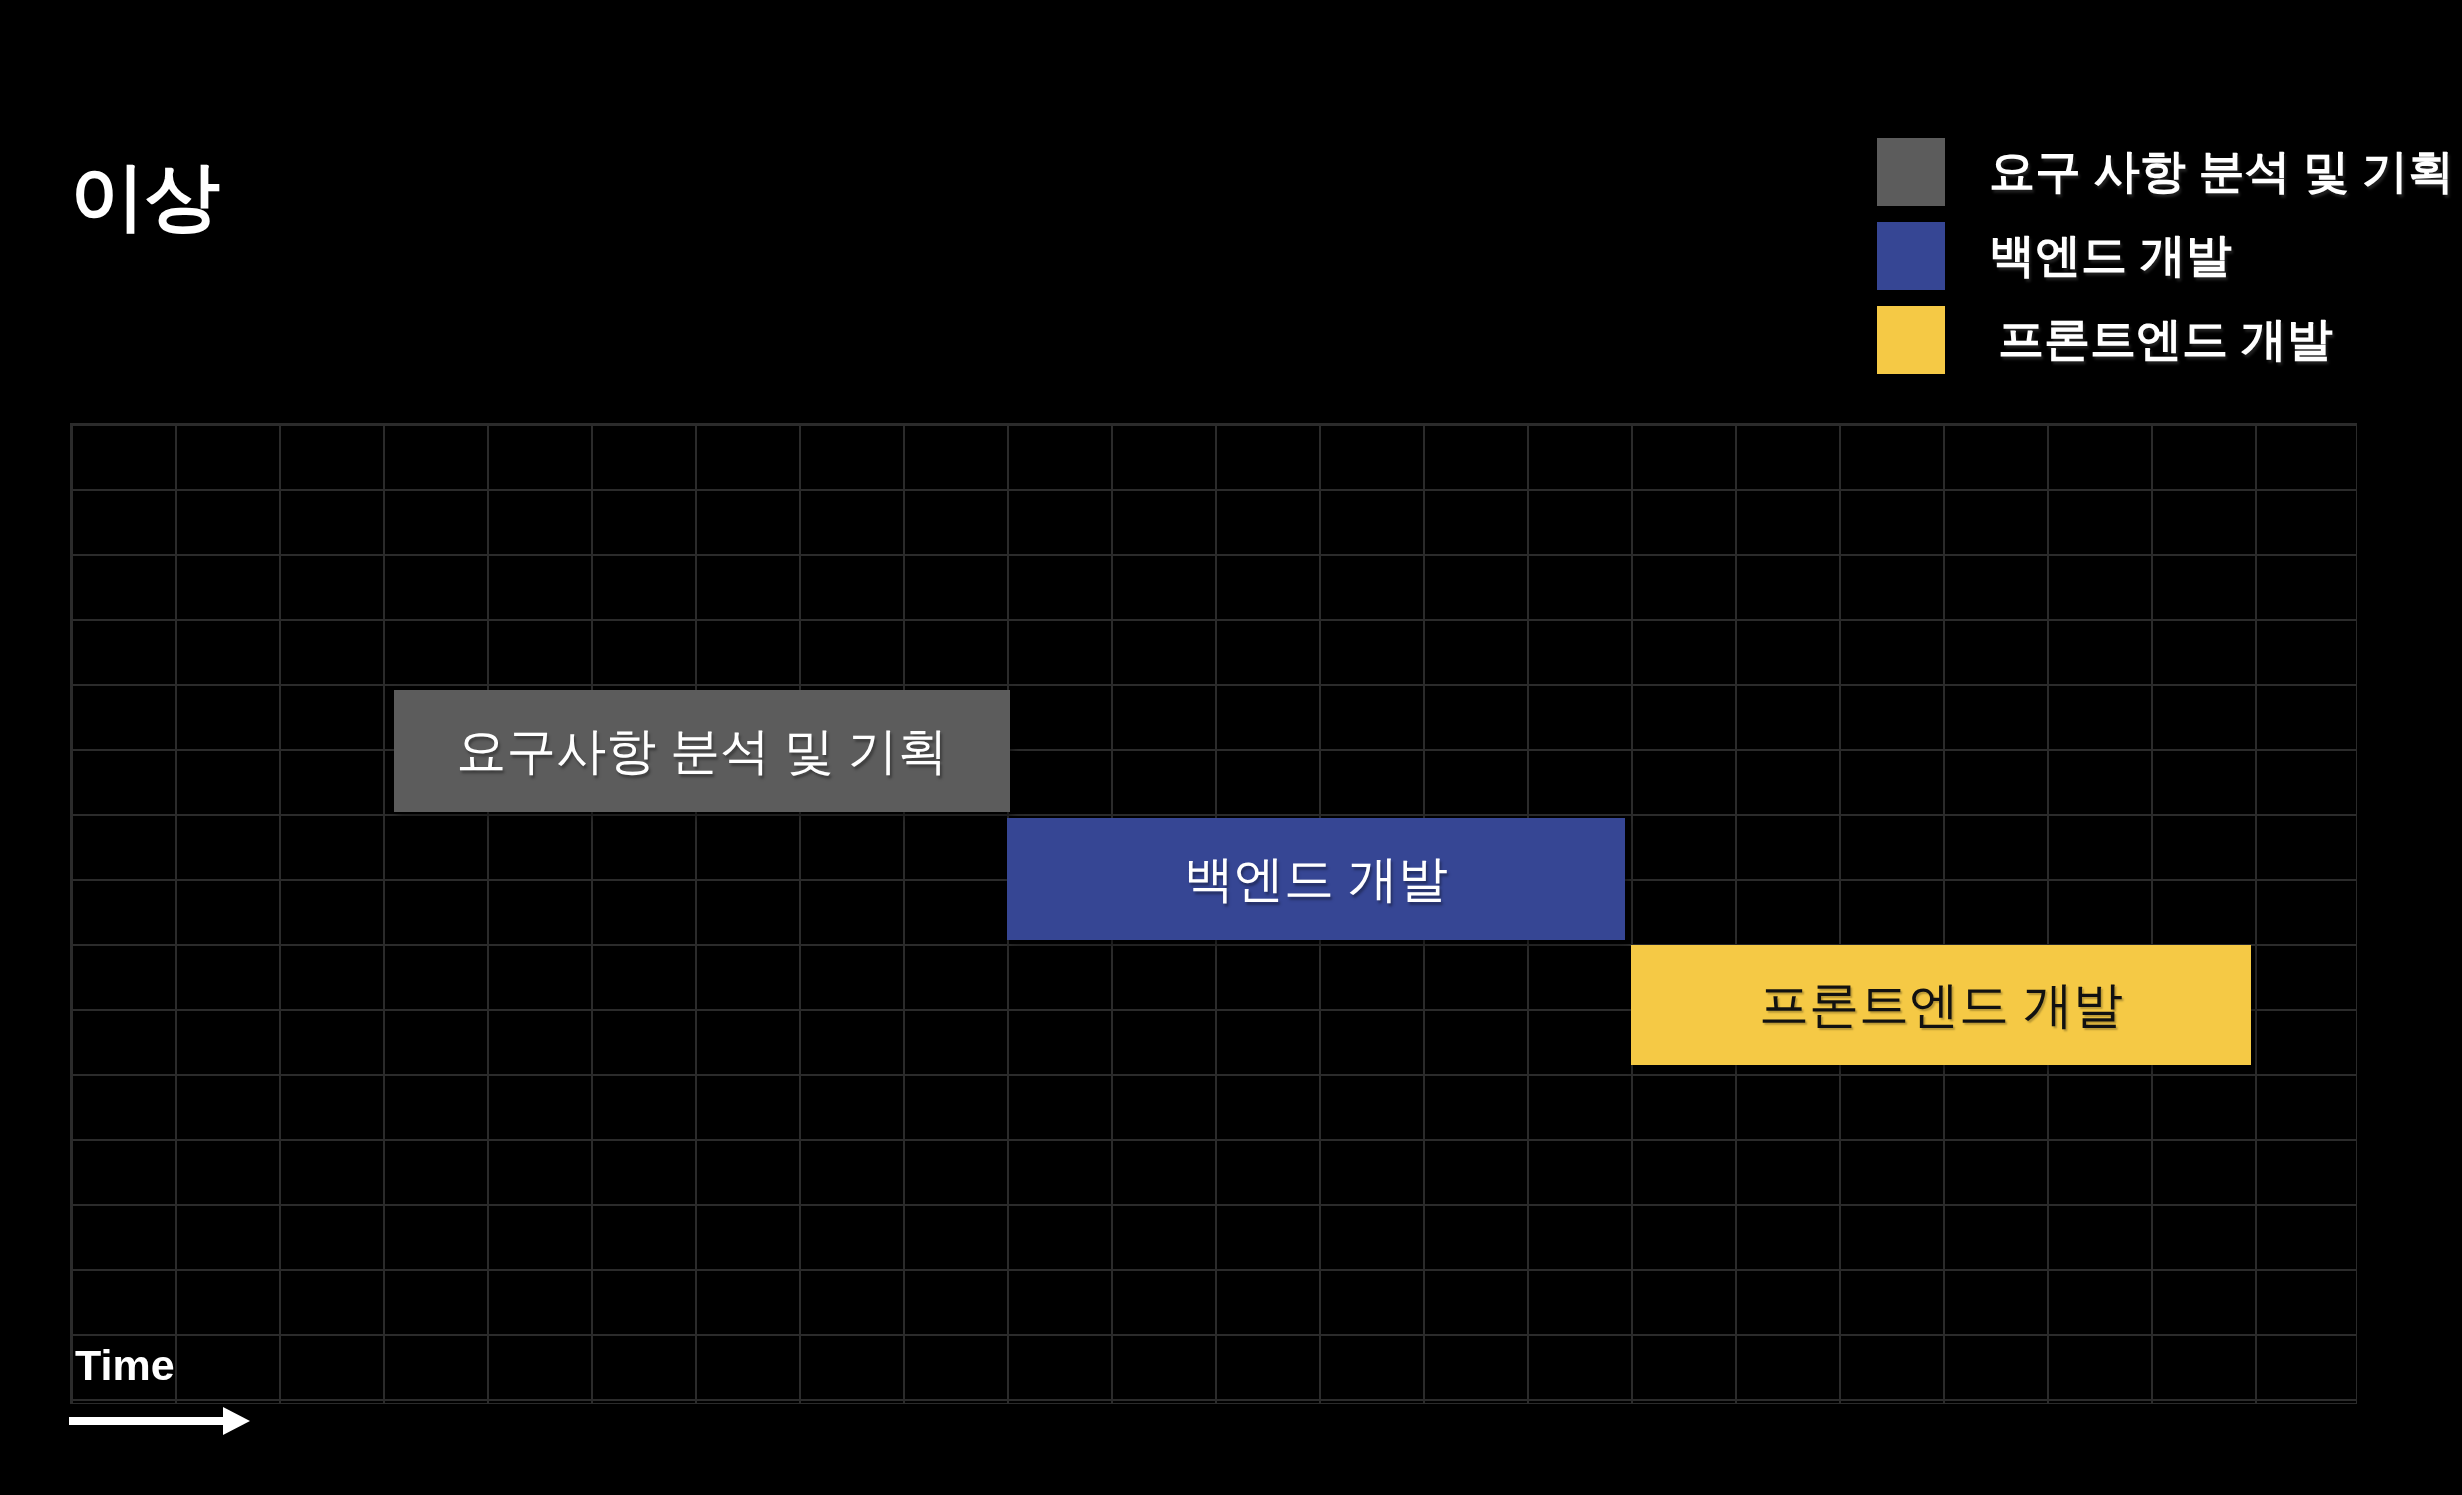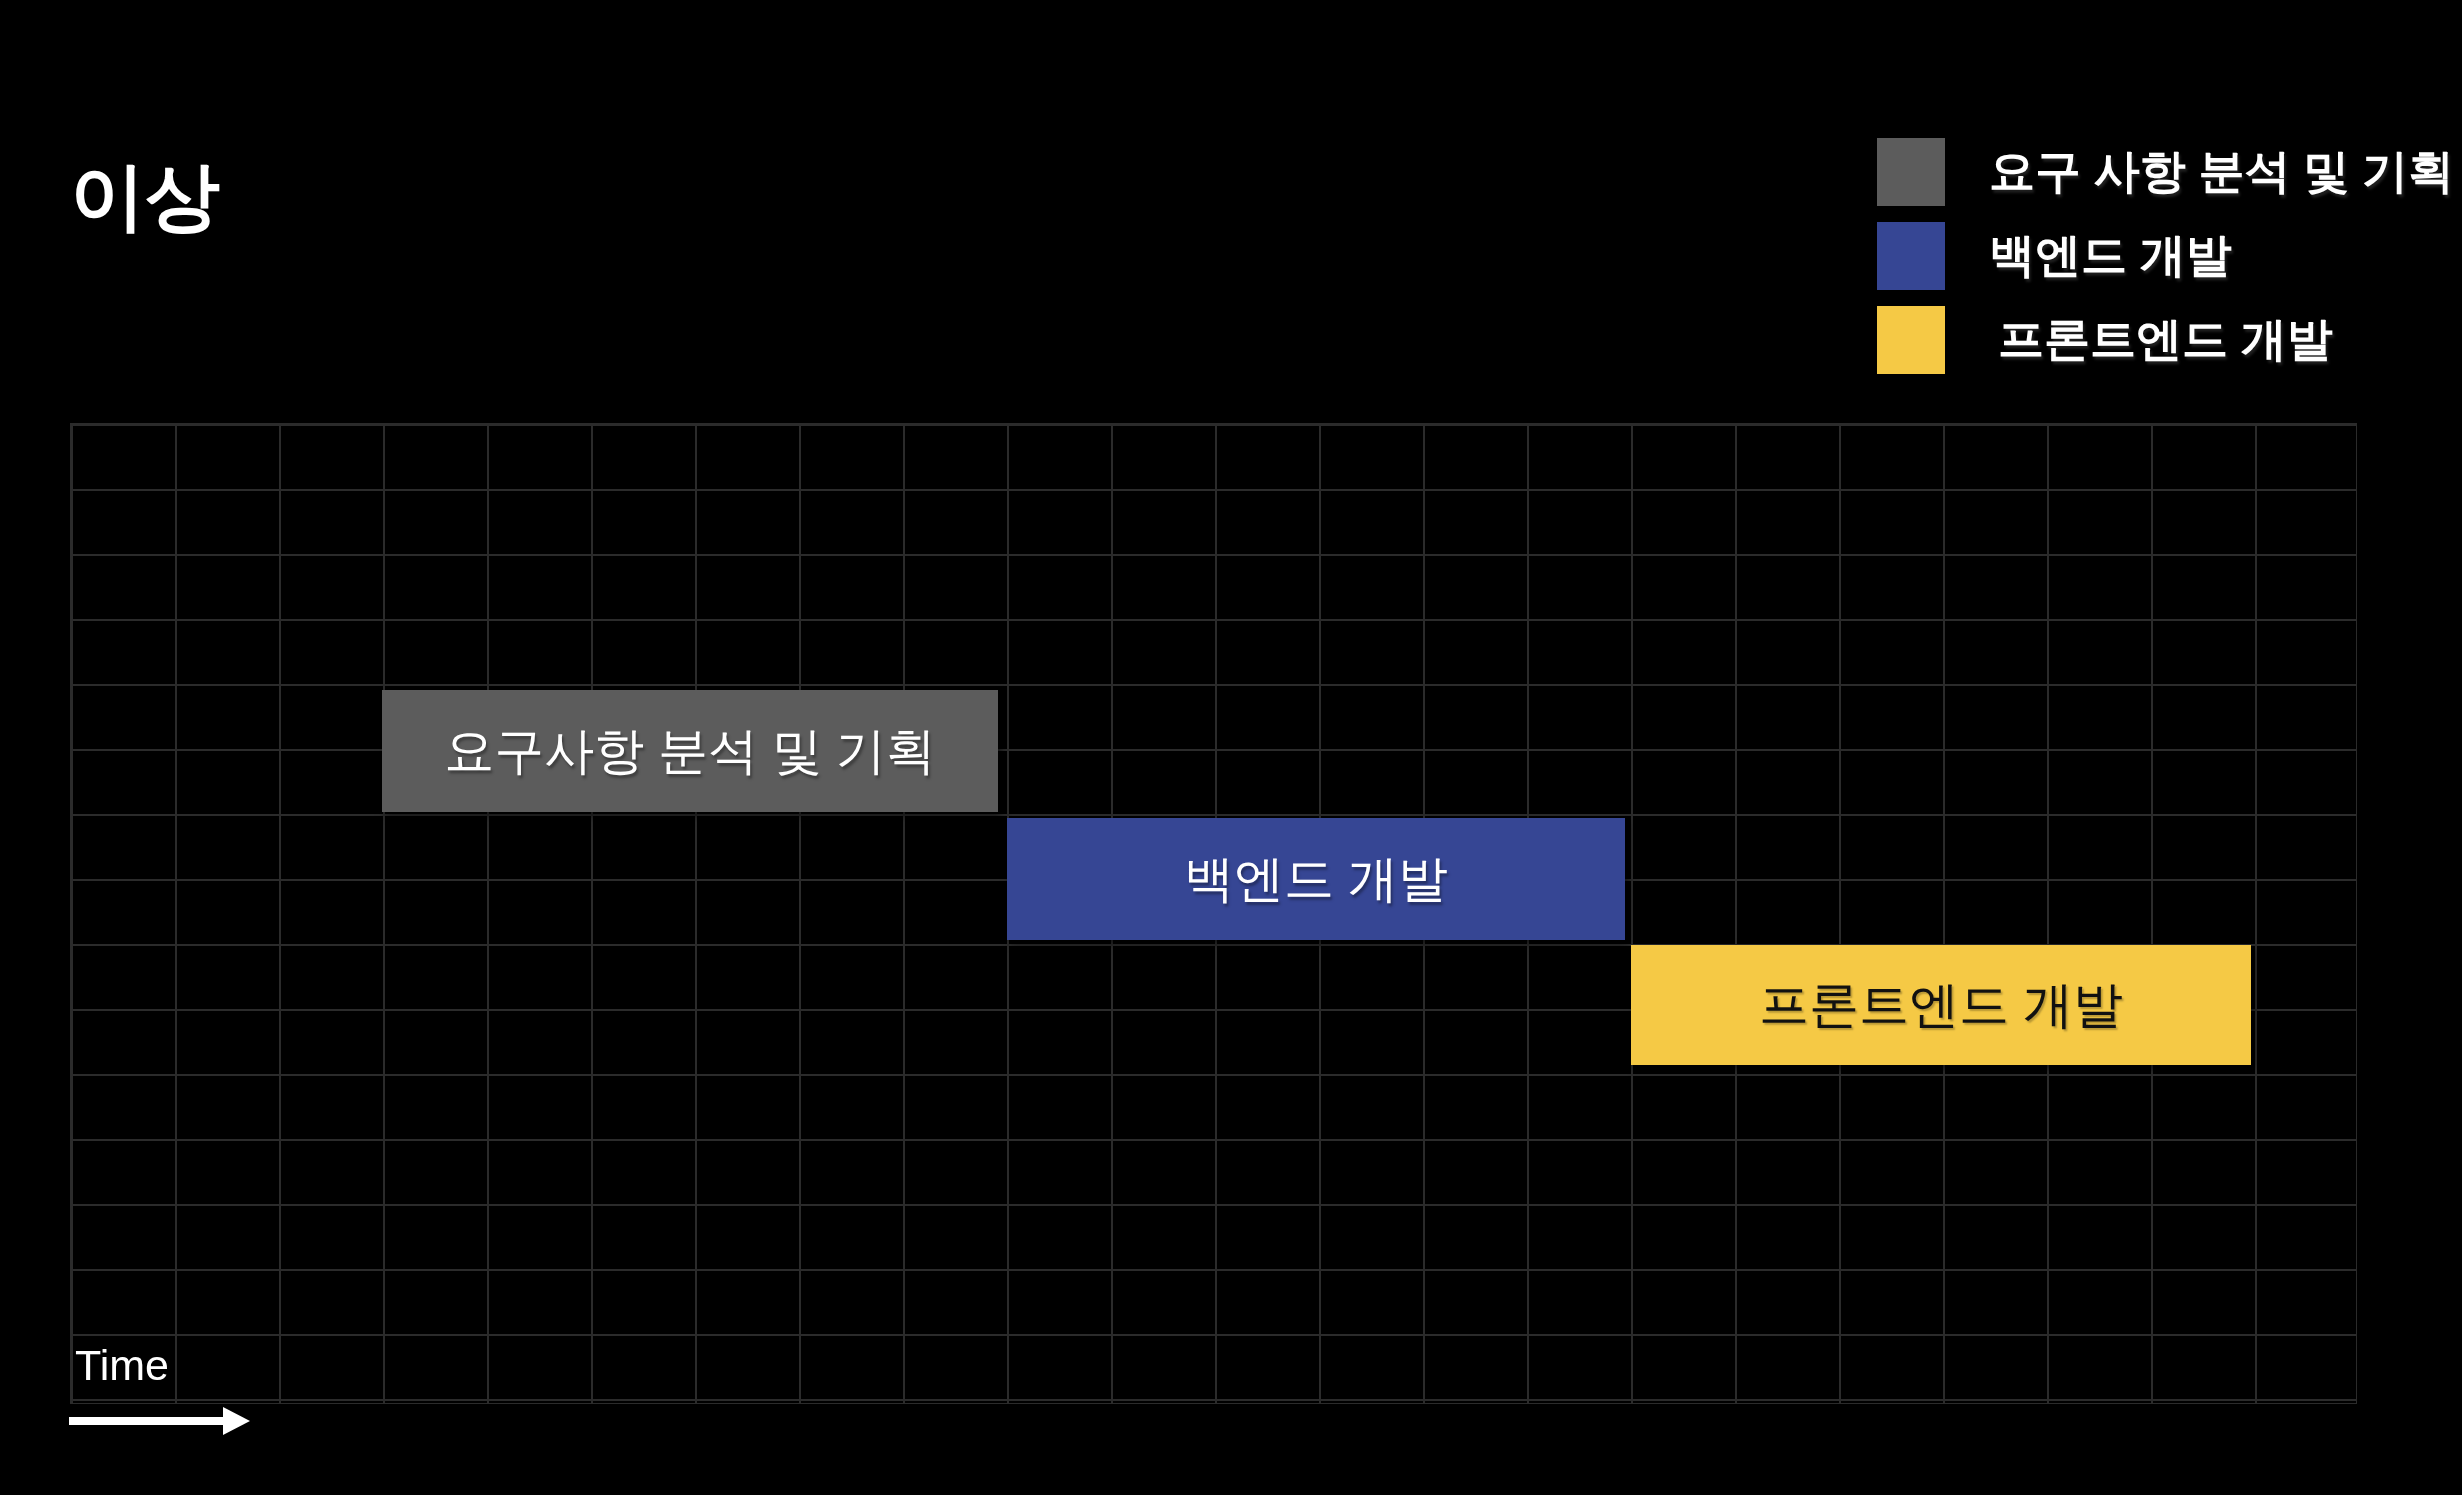--- a/index.html
+++ b/index.html
@@ -77,42 +77,42 @@
     align-items: center;
     justify-content: center;
     box-shadow: 2.7px 3.6px 7.1px rgba(0,0,0,0.55);
   }
   .task-bar .task-label {
     font-size: 50px;
     font-weight: 500;
     white-space: nowrap;
   }
   .task-bar-1 {
-    left: 382px; top: 690px; width: 616px; height: 122px;
+    left: 394px; top: 690px; width: 616px; height: 122px;
     background: #5c5c5c; color: #ffffff;
   }
   .task-bar-1 .task-label { text-shadow: 1.8px 2.7px 2.7px rgba(0,0,0,0.35); }
   .task-bar-2 {
     left: 1007px; top: 818px; width: 618px; height: 122px;
     background: #364694; color: #ffffff;
   }
   .task-bar-2 .task-label { text-shadow: 1.8px 2.7px 2.7px rgba(0,0,0,0.35); }
   .task-bar-3 {
     left: 1631px; top: 945px; width: 620px; height: 120px;
     background: #f5c945; color: #111111;
   }
   .task-bar-3 .task-label { text-shadow: 1.8px 1.8px 1.8px rgba(0,0,0,0.25); }
 
   
   .time-label {
     position: absolute;
     left: 75px;
     top: 1344px;
     font-size: 43px;
-    font-weight: 400;
+    font-weight: 700;
     line-height: 1;
     color: #ffffff;
   }
   .time-arrow-shaft {
     position: absolute;
     left: 69px;
     top: 1417px;
     width: 155px;
     height: 8px;
     background: #ffffff;

